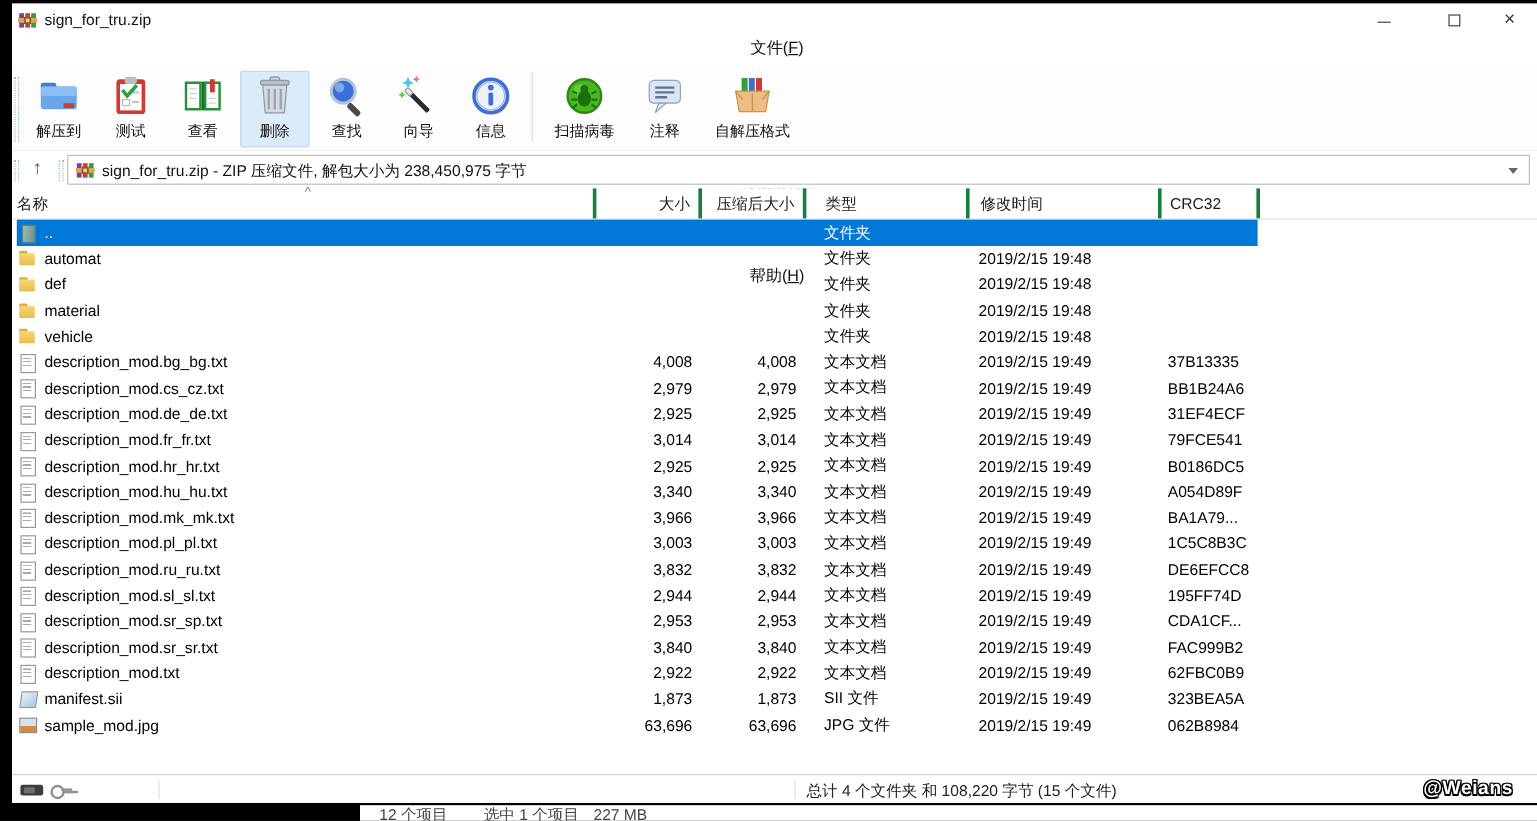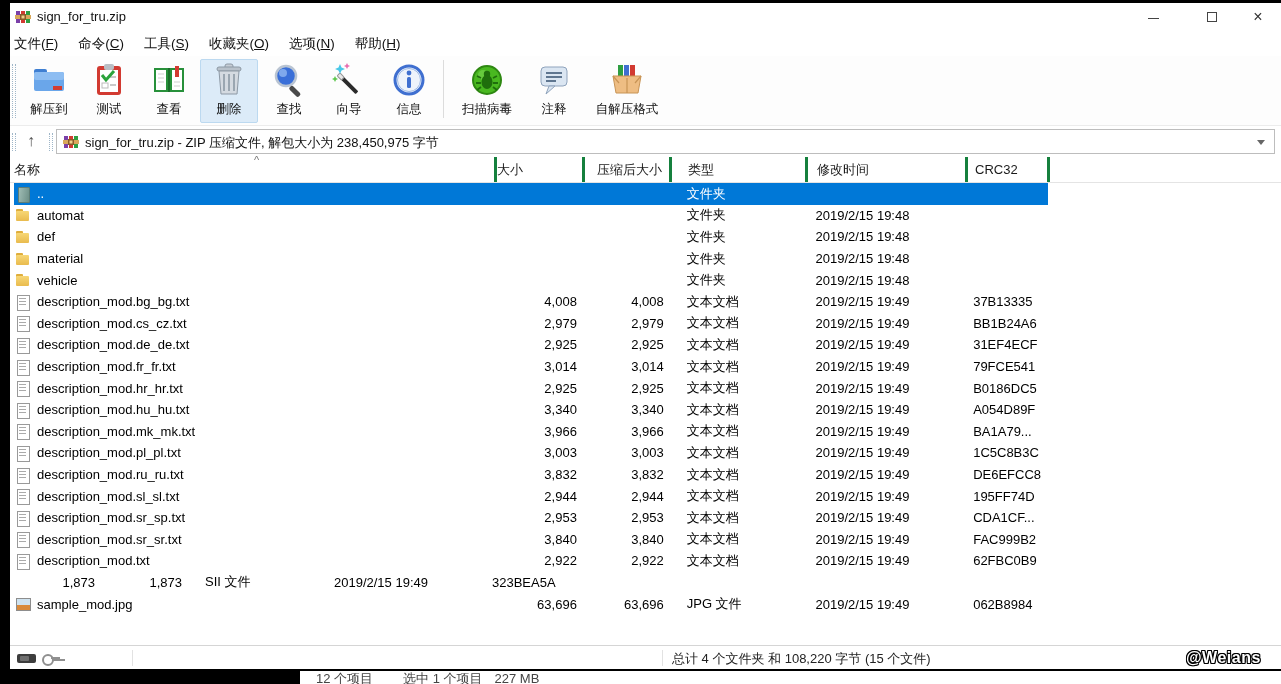--- a/index.html
+++ b/index.html
@@ -15,21 +15,21 @@
   .title-icon { position:absolute; left:5px; top:6px; width:16px; height:16px; }
   .title-text { position:absolute; left:27px; top:6px; font-size:13px; color:#111; }
   .winbtn { position:absolute; top:0; width:42px; height:28px; text-align:center; color:#333; }
   .winbtn.min { left:1122px; } .winbtn.max { left:1181px; } .winbtn.close { left:1227px; }
   .glyph-min { display:inline-block; width:11px; border-top:1px solid #444; margin-top:15px; }
   .glyph-max { display:inline-block; width:10px; height:10px; border:1px solid #444; margin-top:9px; }
   .glyph-close { font-size:16px; line-height:28px; color:#333; }
 
   
   .menubar { position:absolute; left:0; top:28px; width:100%; height:25px;
-    display:flex; align-items:center; gap:20px; padding-left:4px; background:#fff; }
+    display:flex; align-items:center; gap:20px; padding-left:4px; background:#fff;flex-direction:column; }
   .menu-item { font-size:13.5px; color:#111; white-space:nowrap; }
   .menu-item u { text-decoration:underline; }
 
   
   .toolbar { position:absolute; left:0; top:53px; width:100%; height:70px; background:#fdfdfd;
     border-bottom:1px solid #ececec; display:flex; align-items:flex-start; padding-left:8px; }
   .gripper { width:4px; height:54px; margin:8px 4px 0 -6px;
     border-left:1px dotted #9fb6c8; border-right:1px dotted #9fb6c8; }
   .tbtn { width:58px; height:64px; margin-top:3px; margin-right:2px; display:flex;
     flex-direction:column; align-items:center; border:1px solid transparent; border-radius:2px; }
@@ -52,21 +52,21 @@
   .combo-icon { position:absolute; left:6px; top:4px; width:16px; height:16px; }
   .combo-text { position:absolute; left:28px; top:4px; font-size:13px; color:#111; white-space:nowrap; }
   .combo-chevron { position:absolute; right:9px; top:10px; width:0; height:0;
     border-left:4px solid transparent; border-right:4px solid transparent; border-top:5px solid #666; }
 
   
   .listheader { position:absolute; left:0; top:154px; width:100%; height:26px; background:#fff;
     border-bottom:1px solid #e4e4e4; display:flex; padding-left:4px; }
   .hcell { display:flex; align-items:center; font-size:13px; color:#1a1a1a;
     border-right:3px solid #15803d; height:100%; position:relative; }
-  .c-name { width:483px; } .c-size { width:88px; padding-right:7px; }
+  .c-name { width:483px; } .c-size { width:88px; justify-content:flex-end; padding-right:7px; }
   .c-packed { width:87px; justify-content:flex-end; padding-right:7px; }
   .c-type { width:136px; padding-left:16px; } .c-modified { width:160px; padding-left:9px; }
   .c-crc { width:82px; padding-left:7px; }
   .sort-caret { position:absolute; left:240px; top:-3px; font-size:11px; color:#777; }
 
   
   .filelist { position:absolute; left:4px; top:180px; width:1034px; }
   .frow { display:flex; height:21.6px; align-items:center; font-size:13px; color:#000; }
   .frow .cell { height:100%; display:flex; align-items:center; }
   .frow .c-size, .frow .c-packed { justify-content:flex-end; }
@@ -491,20 +491,24 @@
           <span class="ic ic-txt"></span>
           <span class="txt">description_mod.txt</span>
         </div>
       <div class="cell c-size">2,922</div>
       <div class="cell c-packed">2,922</div>
       <div class="cell c-type">文本文档</div>
       <div class="cell c-modified">2019/2/15 19:49</div>
       <div class="cell c-crc">62FBC0B9</div>
     </div>
       <div class="frow">
+      <div class="cell c-name">
+          <span class="ic ic-sii"></span>
+          <span class="txt">manifest.sii</span>
+        </div>
       <div class="cell c-size">1,873</div>
       <div class="cell c-packed">1,873</div>
       <div class="cell c-type">SII 文件</div>
       <div class="cell c-modified">2019/2/15 19:49</div>
       <div class="cell c-crc">323BEA5A</div>
     </div>
       <div class="frow">
       <div class="cell c-name">
           <span class="ic ic-jpg"></span>
           <span class="txt">sample_mod.jpg</span>

